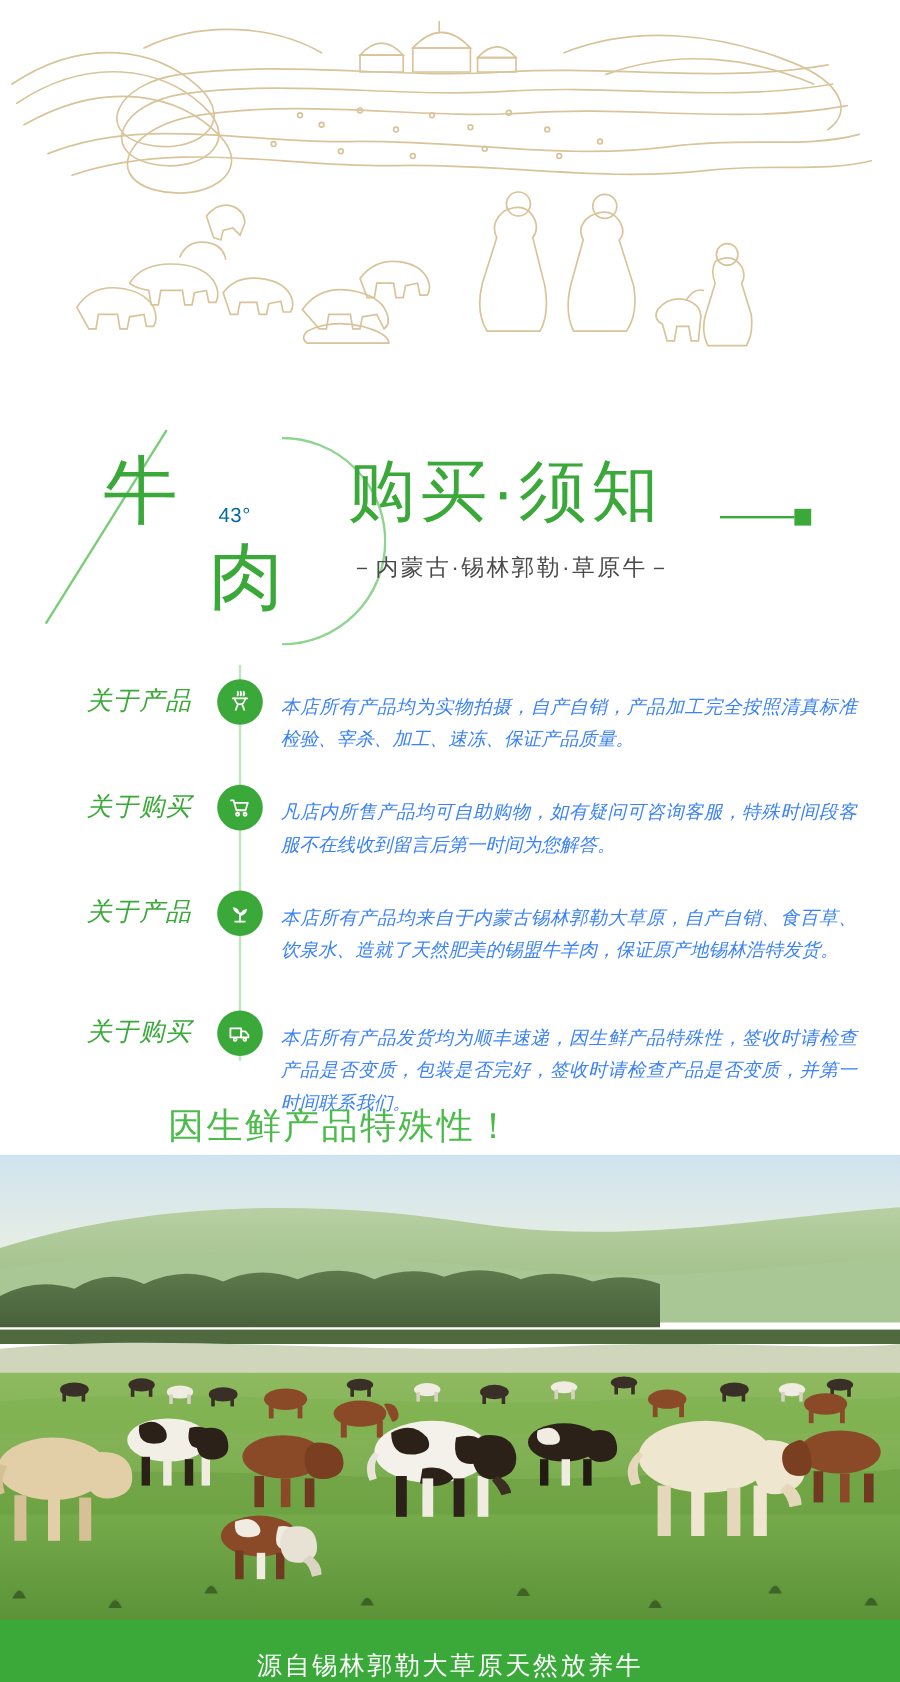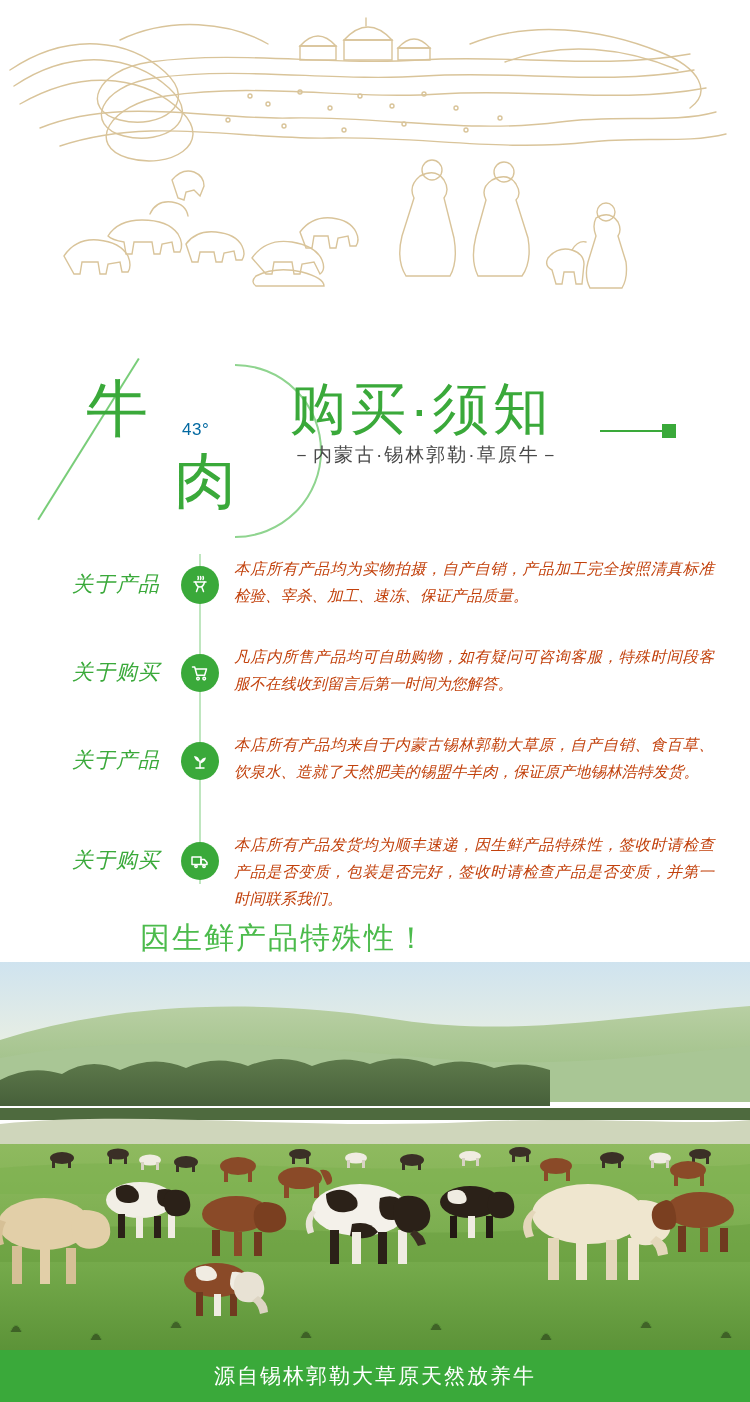--- a/index.html
+++ b/index.html
@@ -104,21 +104,21 @@
     position: absolute;
     right: -14px;
     top: -6px;
     width: 14px;
     height: 14px;
     background: #3aa93a;
   }
   .title-sub {
     position: absolute;
     left: 292px;
-    top: 112px;
+    top: 130px;
     font-size: 19px;
     color: #4a4a4a;
     letter-spacing: 2px;
   }
 
   
   .notice {
     position: absolute;
     top: 548px;
     left: 0;
@@ -159,25 +159,25 @@
     background: #3aa93a;
     color: #fff;
     display: flex;
     align-items: center;
     justify-content: center;
   }
   .row-icon svg { display: block; }
   .row-text {
     position: absolute;
     left: 234px;
-    top: 7px;
+    top: 28px;
     width: 480px;
     font-size: 15.5px;
     line-height: 27px;
-    color: #c2410c;
+    color: #3b82f6;
     text-align: justify;
   }
 
   
   .tagline {
     position: absolute;
     top: 918px;
     left: 140px;
     font-size: 30px;
     color: #4cbb4c;
@@ -198,21 +198,21 @@
 
   
   .footer {
     position: absolute;
     top: 1350px;
     left: 0;
     width: 750px;
     height: 52px;
     background: #3aa93a;
     display: flex;
-    align-items: center;
+    align-items: flex-end;
     justify-content: center;
     font-family: Liberation Serif, serif;
   }
   .footer-text {
     color: #ffffff;
     font-size: 21px;
     letter-spacing: 2px;
   }
 </style>
 </head>

